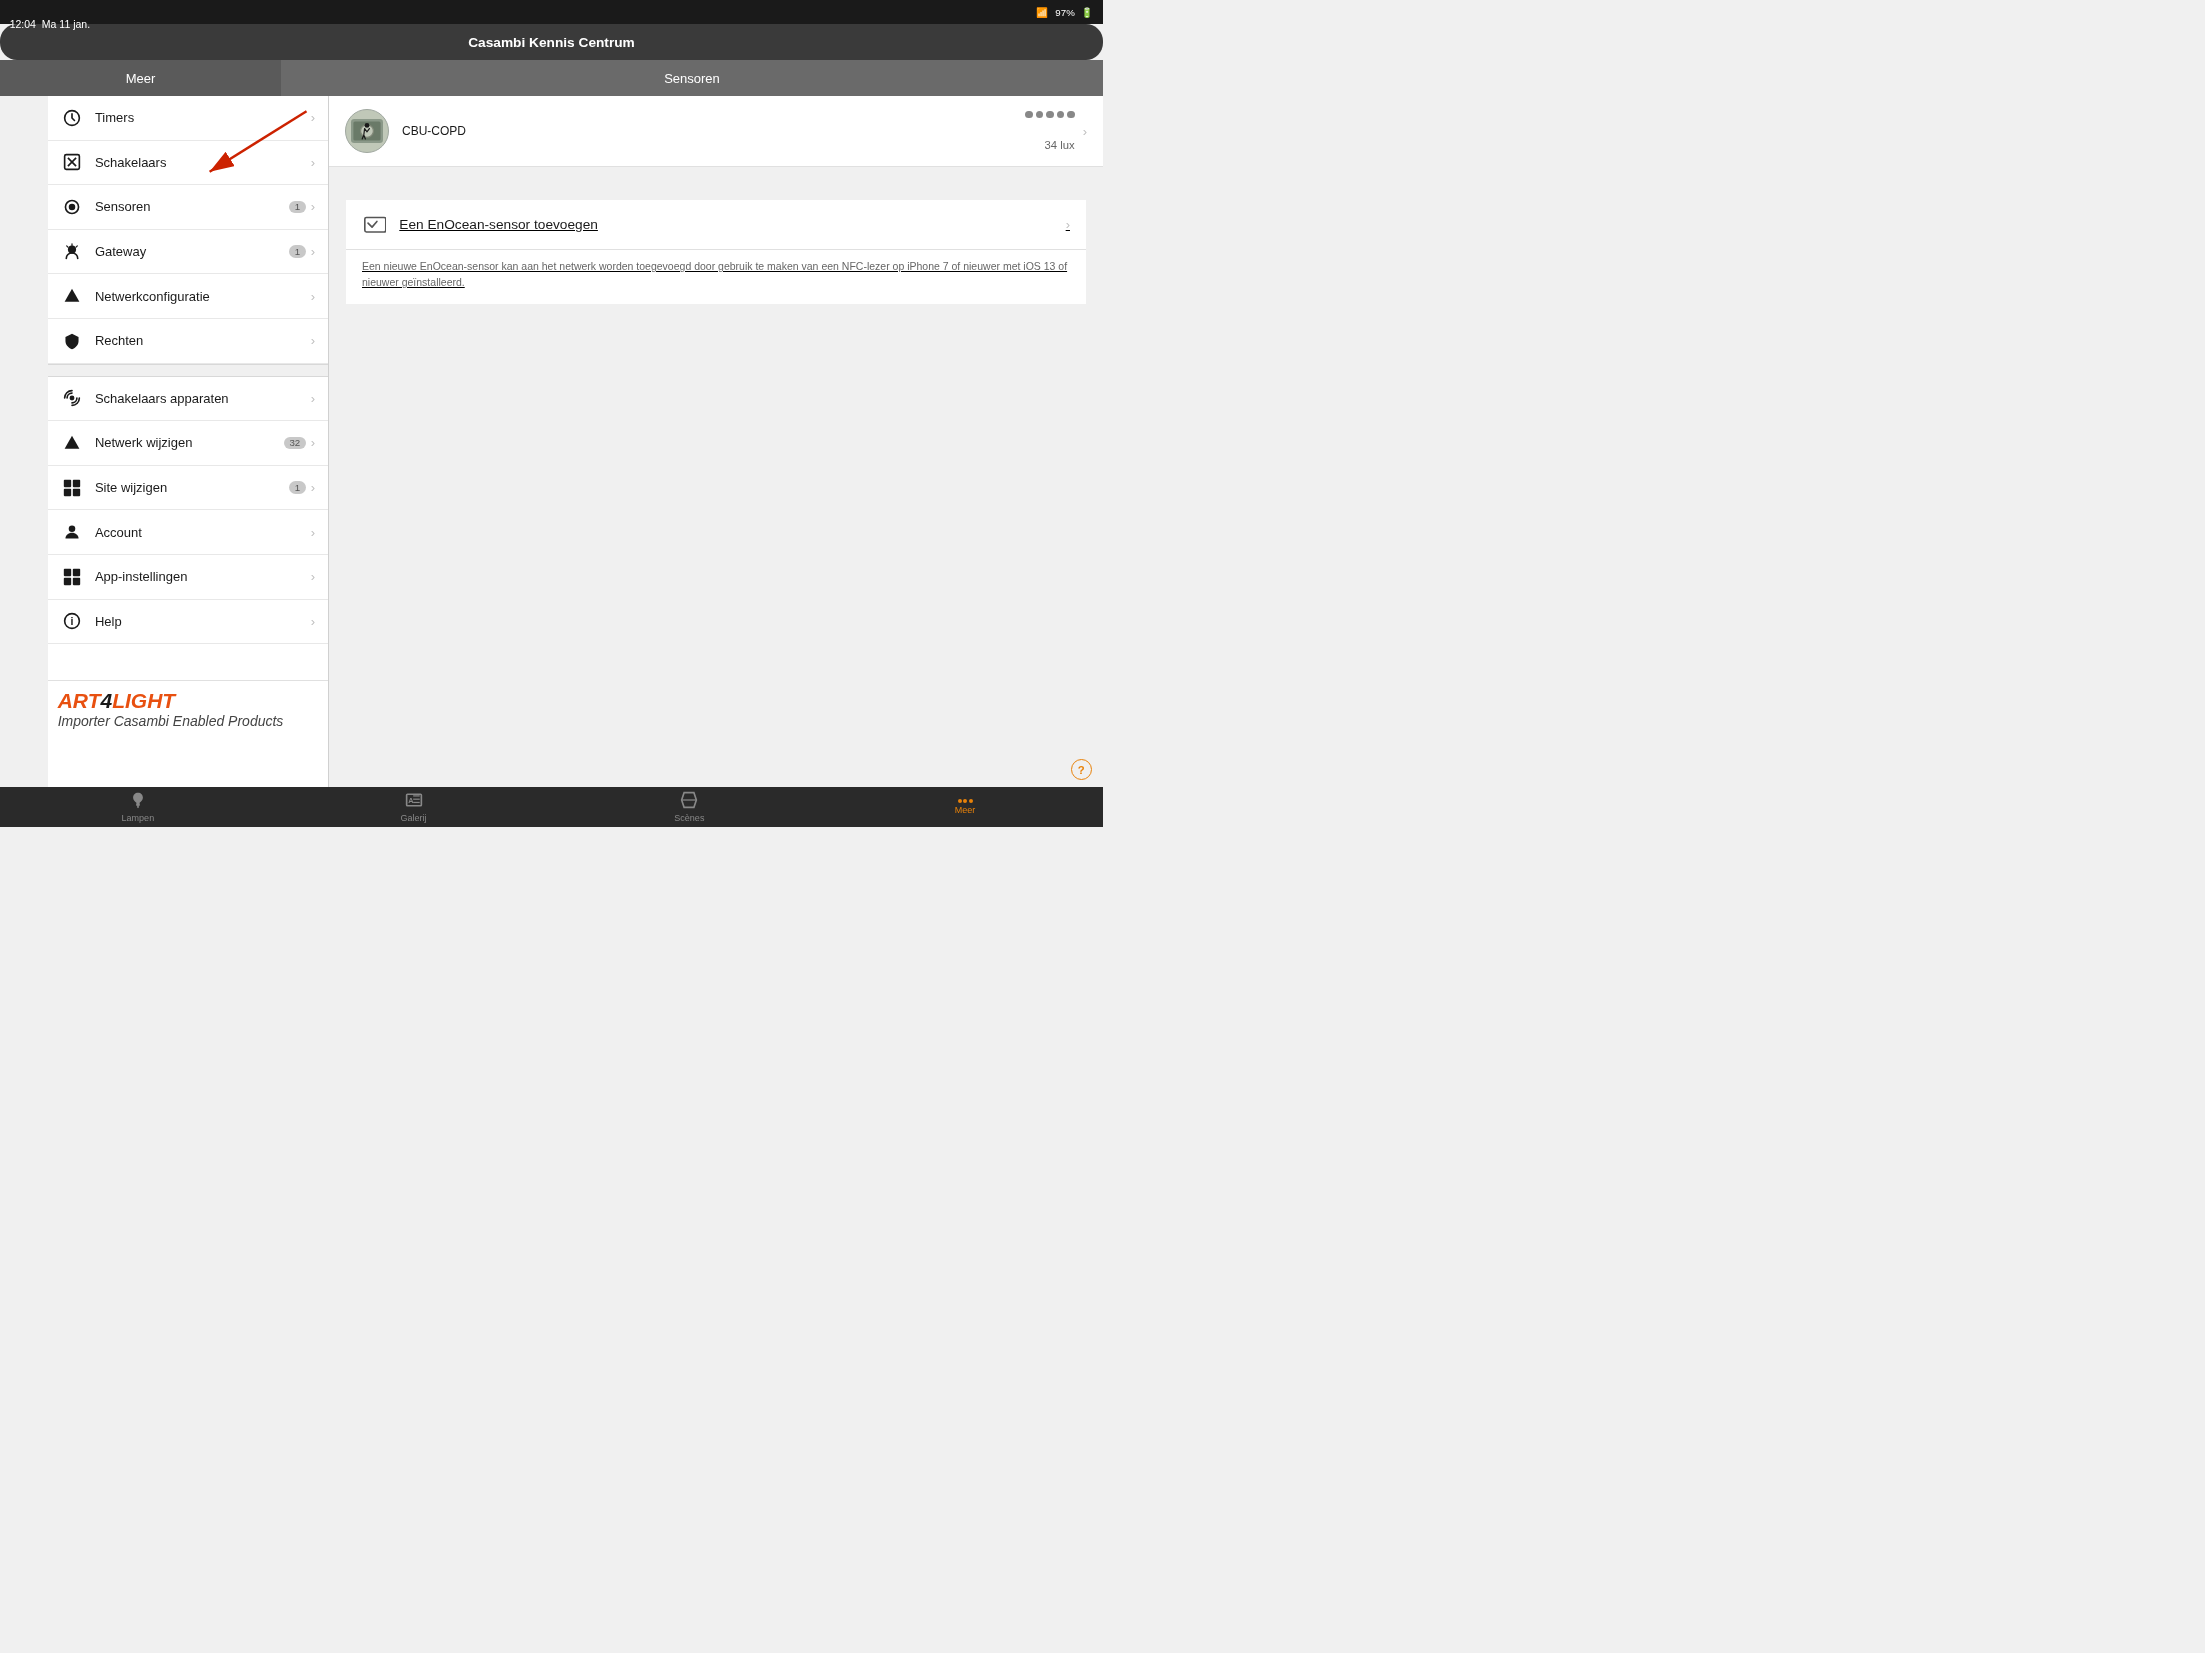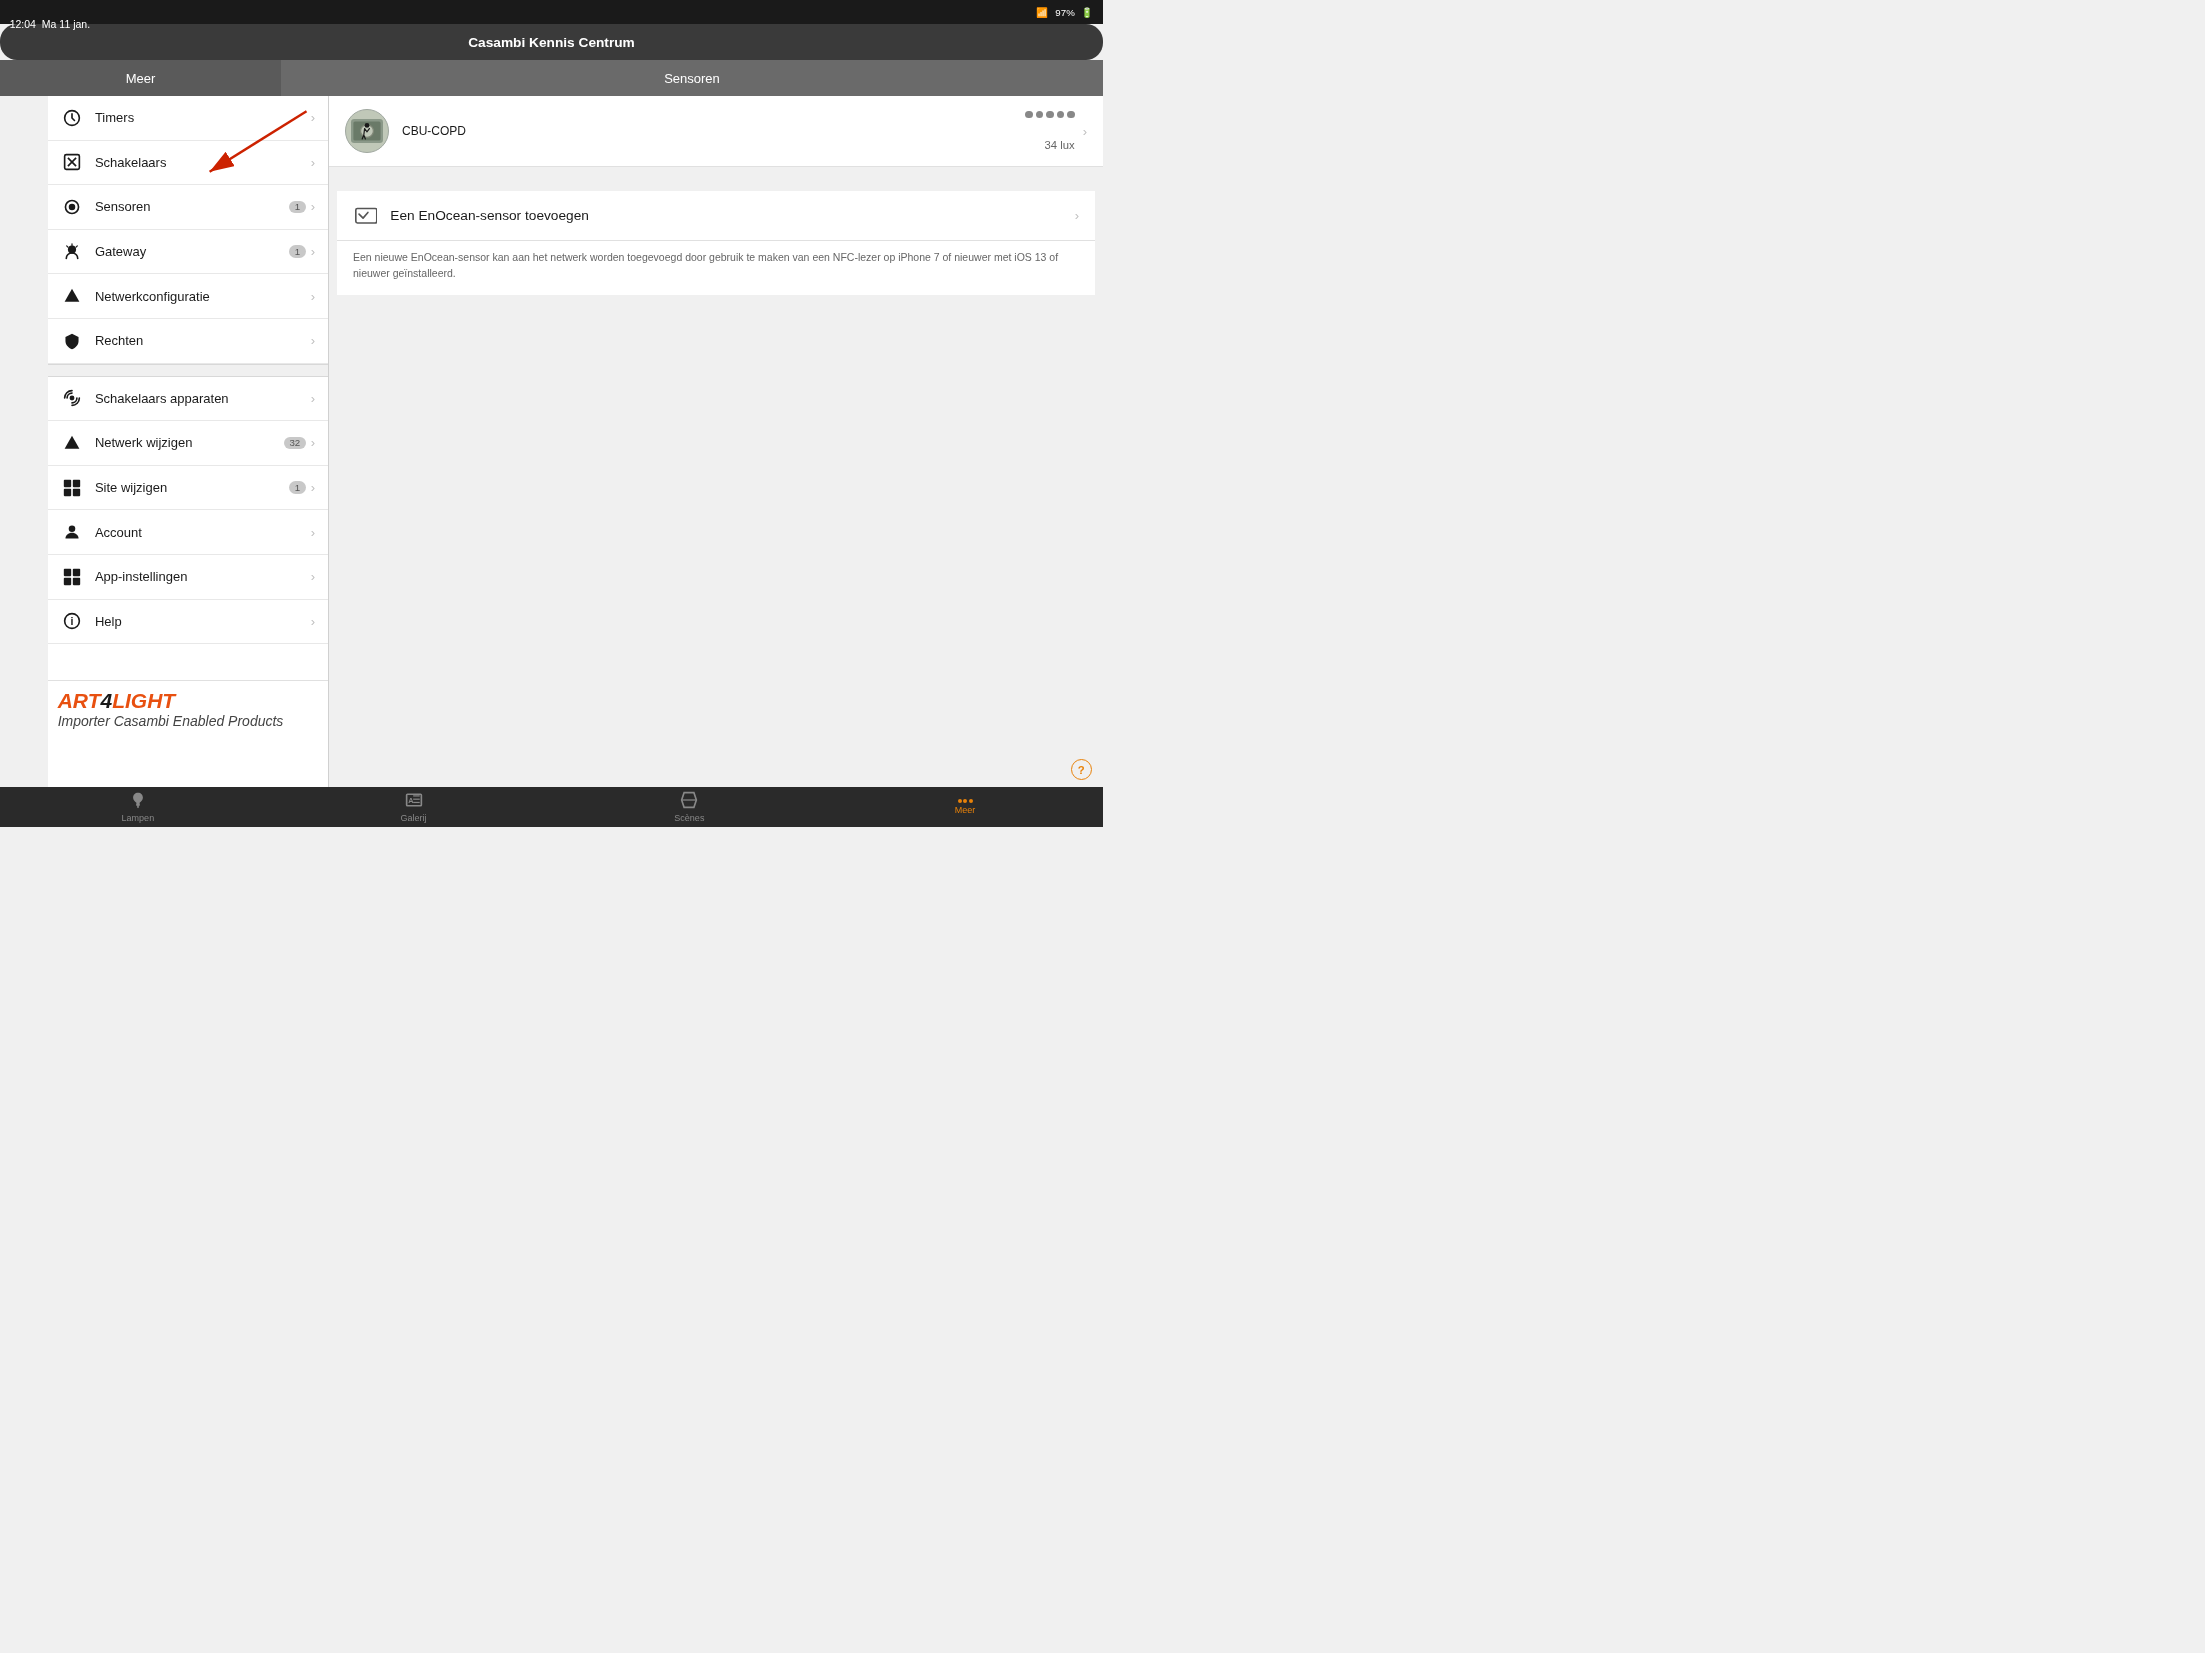--- a/index.html
+++ b/index.html
@@ -184,21 +184,22 @@
 
     
     .section-gap {
       height: 16px;
       background: #f0f0f0;
     }
 
     
     .add-sensor-card {
       background: white;
-      margin: 8px;
+      margin: 17px;
+      text-decoration: underline;
     }
     .add-sensor-row {
       display: flex;
       align-items: center;
       padding: 13px 16px;
       border-bottom: 0.8px solid #e0e0e0;
       cursor: pointer;
     }
     .add-sensor-icon {
       width: 26px;

